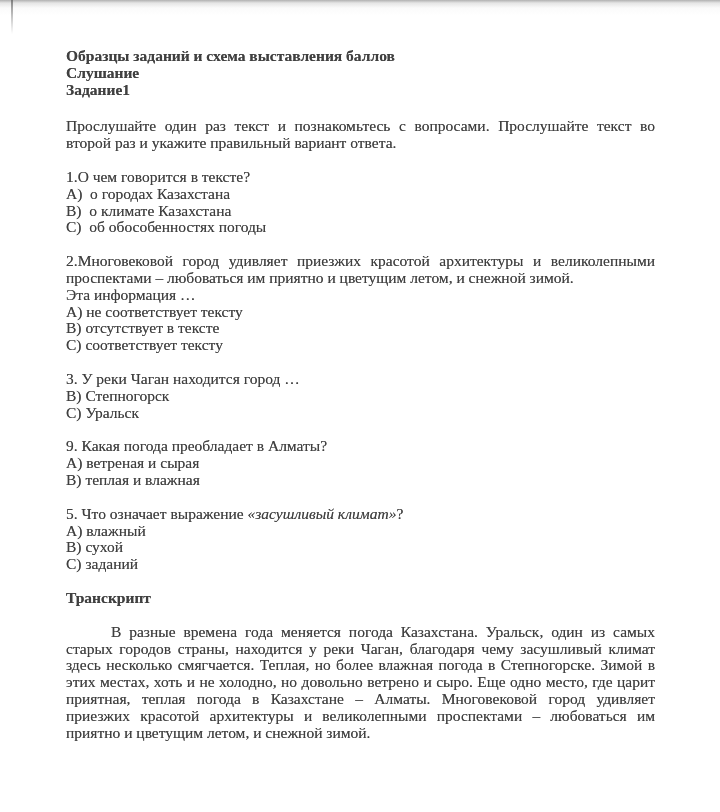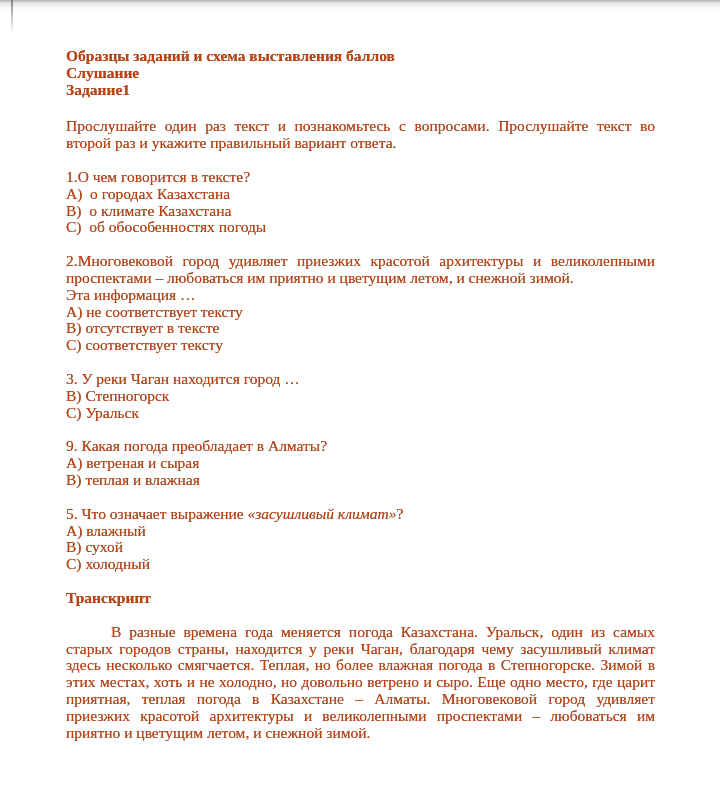--- a/index.html
+++ b/index.html
@@ -9,21 +9,21 @@
   }
   .page {
     position: relative;
     width: 720px;
     height: 812px;
     background: #ffffff;
     overflow: hidden;
     font-family: "Liberation Serif", "DejaVu Serif", serif;
     font-size: 15.5px;
     line-height: 16.8px;
-    color: #c2410c;
+    color: #404040;
     text-shadow: 0 0 0.4px rgba(0,0,0,0.5);
   }
   
   .scan-top-shadow {
     position: absolute;
     top: 0; left: 0; right: 0;
     height: 16px;
     background: linear-gradient(to bottom,
       rgba(125,125,125,0.60) 0px,
       rgba(170,170,170,0.30) 3px,
@@ -97,21 +97,21 @@
     <section class="gap">
       <p>9. Какая погода преобладает в Алматы?</p>
       <p class="option">А) ветреная и сырая</p>
       <p class="option">В) теплая и влажная</p>
     </section>
 
     <section class="gap">
       <p><span>5. Что означает выражение </span><span class="italic">«засушливый климат»</span><span>?</span></p>
       <p class="option">А) влажный</p>
       <p class="option">В) сухой</p>
-      <p class="option">С) холодный</p>
+      <p class="option">С) заданий</p>
     </section>
 
     <p class="gap bold">Транскрипт</p>
 
     <p class="gap transcript-para">В разные времена года меняется погода Казахстана. Уральск, один из самых старых городов страны, находится у реки Чаган, благодаря чему засушливый климат здесь несколько смягчается. Теплая, но более влажная погода в Степногорске. Зимой в этих местах, хоть и не холодно, но довольно ветрено и сыро. Еще одно место, где царит приятная, теплая погода в Казахстане – Алматы. Многовековой город удивляет приезжих красотой архитектуры и великолепными проспектами – любоваться им приятно и цветущим летом, и снежной зимой.</p>
 
   </div>
 </div>
 
 </body></html>

